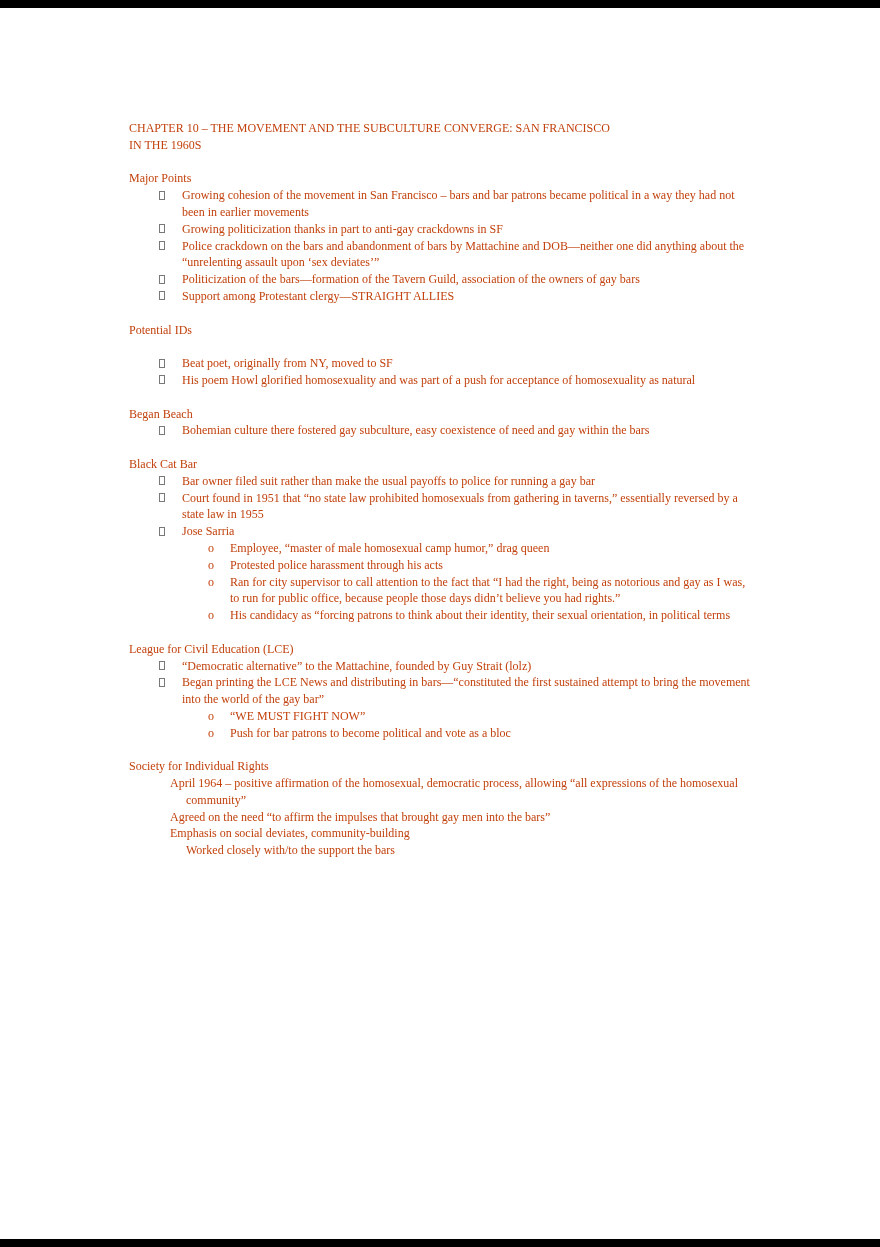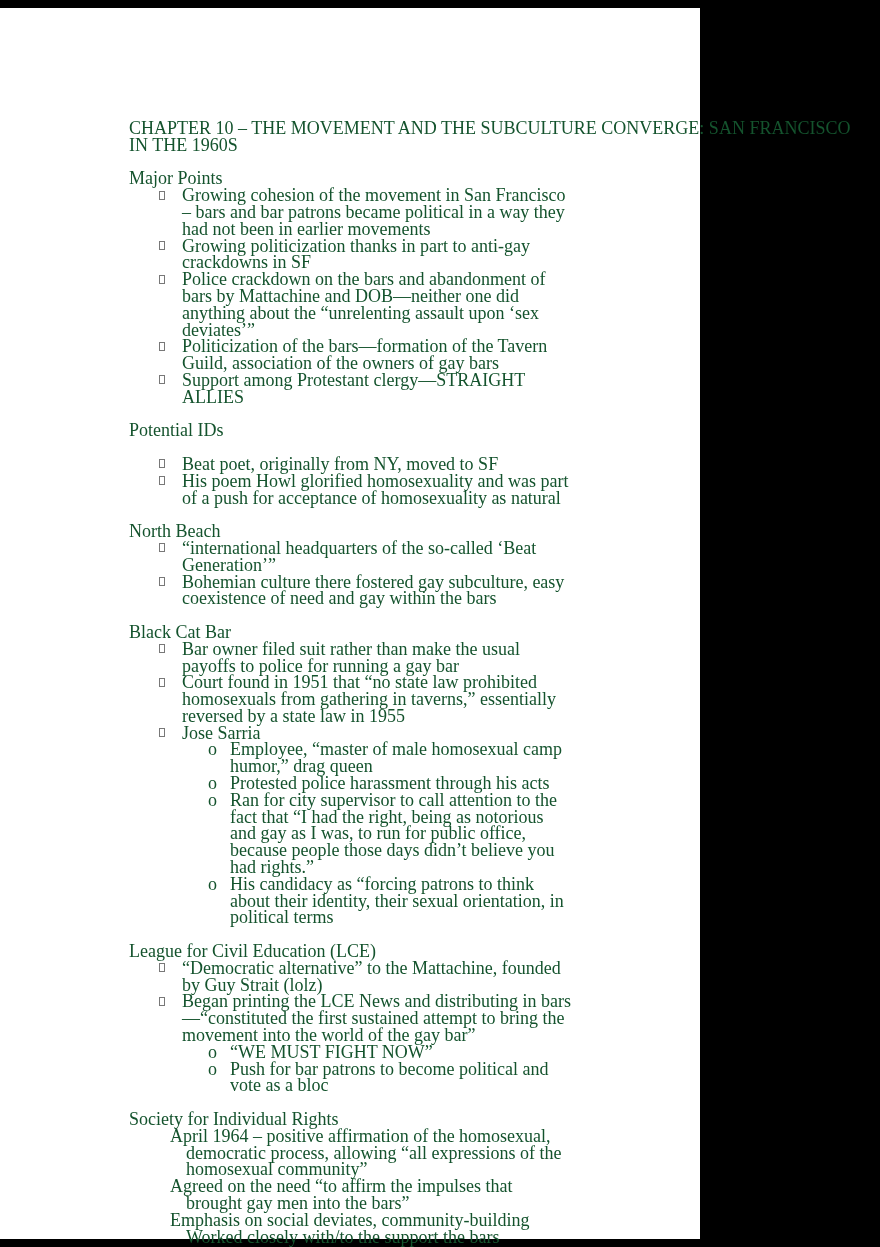--- a/index.html
+++ b/index.html
@@ -8,29 +8,29 @@
     position: relative;
     width: 880px;
     height: 1247px;
     background: #000000;
     overflow: hidden;
   }
   .paper {
     position: absolute;
     left: 0;
     top: 8px;
-    width: 700px;
+    width: 880px;
     height: 1231px;
     background: #ffffff;
     box-sizing: border-box;
     padding: 112px 127px 40px 129px;
     font-family: "Liberation Serif", serif;
-    font-size: 18px;
+    font-size: 12px;
     line-height: 16.8px;
-    color: #14532d;
+    color: #c2410c;
   }
   .title-block { margin: 0 0 16.8px 0; }
   .title-line { white-space: nowrap; }
   .section { margin-top: 16.8px; }
   .section-heading { }
   .item { position: relative; }
   
   .item.lvl1 { padding-left: 53px; }
   .item.lvl1 .sq {
     position: absolute;
@@ -69,22 +69,22 @@
           <div class="item lvl1"><span class="sq"></span><span class="txt">Support among Protestant clergy—STRAIGHT ALLIES</span></div>
         </div>
         <div class="section">
           <div class="section-heading">Potential IDs</div>
         </div>
         <div class="section">
           <div class="item lvl1"><span class="sq"></span><span class="txt">Beat poet, originally from NY, moved to SF</span></div>
           <div class="item lvl1"><span class="sq"></span><span class="txt">His poem Howl glorified homosexuality and was part of a push for acceptance of homosexuality as natural</span></div>
         </div>
         <div class="section">
-          <div class="section-heading">North Beach</div>
-          <div class="item lvl1"><span class="sq"></span><span class="txt">“international headquarters of the so-called ‘Beat Generation’”</span></div>
+          <div class="section-heading">Began Beach</div>
+          <div class="item lvl1"><span class="sq"></span></div>
           <div class="item lvl1"><span class="sq"></span><span class="txt">Bohemian culture there fostered gay subculture, easy coexistence of need and gay within the bars</span></div>
         </div>
         <div class="section">
           <div class="section-heading">Black Cat Bar</div>
           <div class="item lvl1"><span class="sq"></span><span class="txt">Bar owner filed suit rather than make the usual payoffs to police for running a gay bar</span></div>
           <div class="item lvl1"><span class="sq"></span><span class="txt">Court found in 1951 that “no state law prohibited homosexuals from gathering in taverns,” essentially reversed by a state law in 1955</span></div>
           <div class="item lvl1"><span class="sq"></span><span class="txt">Jose Sarria</span></div>
           <div class="item lvl2"><span class="ob">o</span><span class="txt">Employee, “master of male homosexual camp humor,” drag queen</span></div>
           <div class="item lvl2"><span class="ob">o</span><span class="txt">Protested police harassment through his acts</span></div>
           <div class="item lvl2"><span class="ob">o</span><span class="txt">Ran for city supervisor to call attention to the fact that “I had the right, being as notorious and gay as I was, to run for public office, because people those days didn’t believe you had rights.”</span></div>

